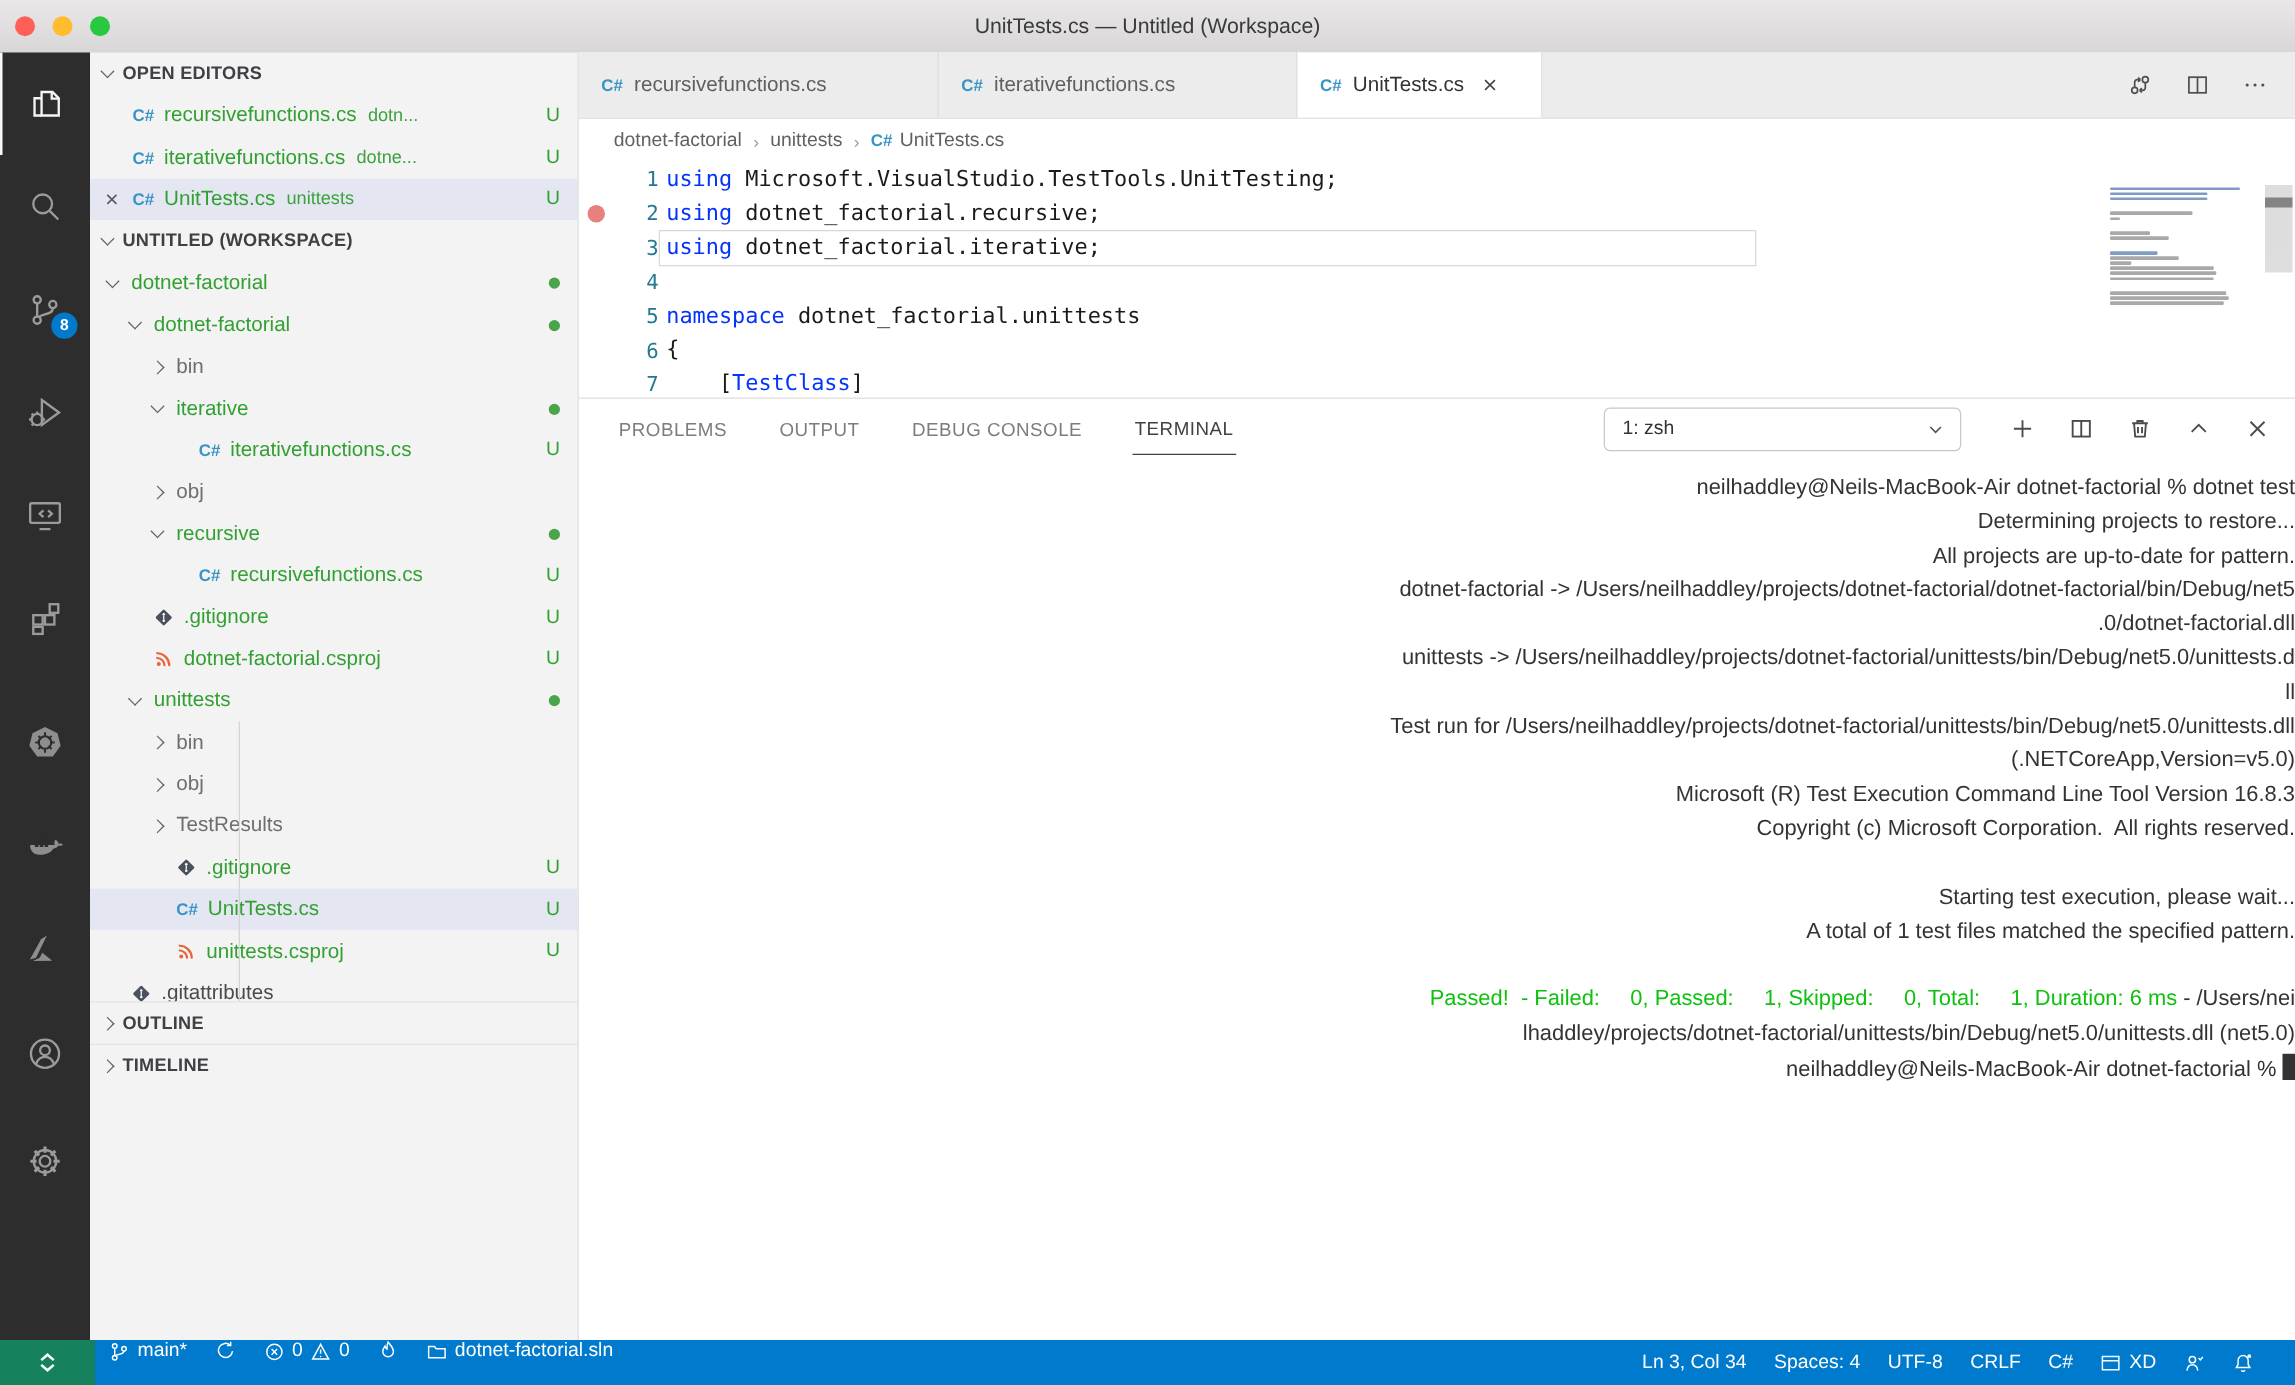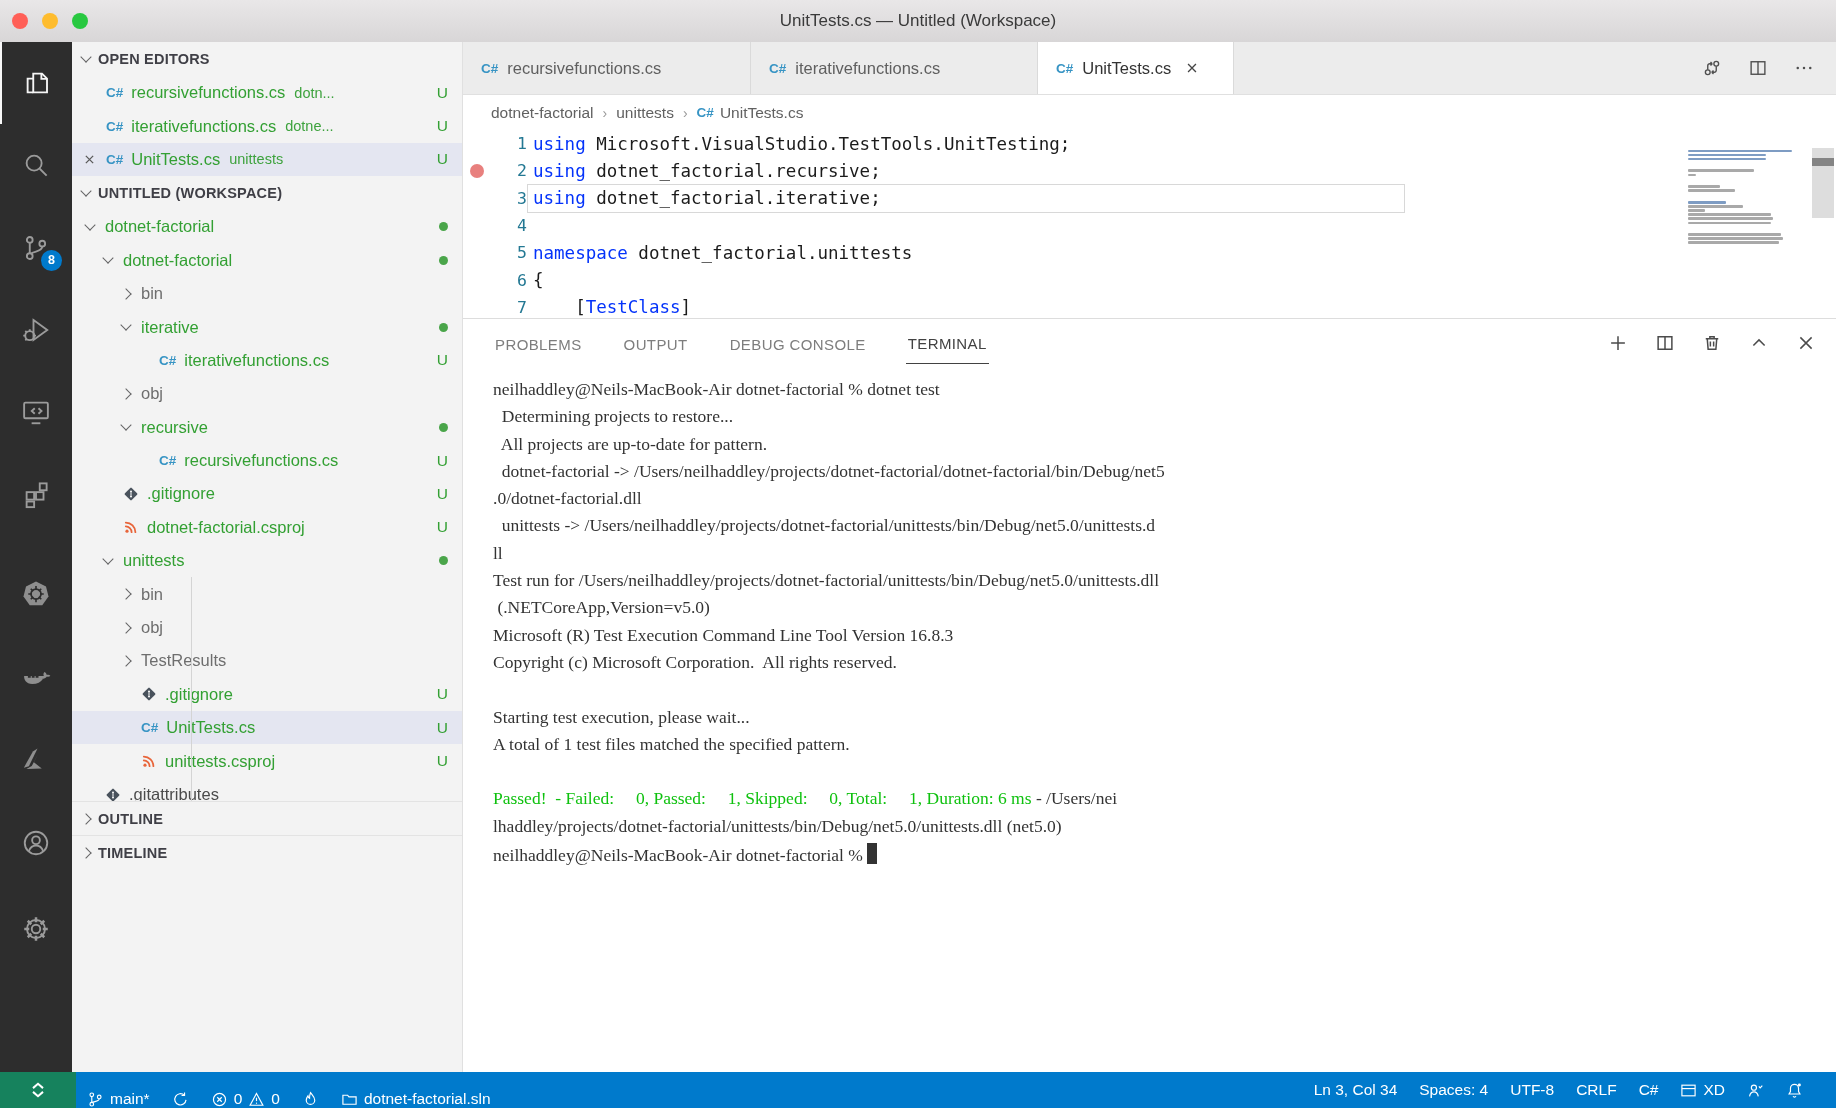--- a/index.html
+++ b/index.html
@@ -93,33 +93,33 @@
   .panel{flex:1;border-top:1px solid #ddd;display:flex;flex-direction:column;min-height:0;}
   .panel-head{height:48px;display:flex;align-items:center;padding:0 20px 0 30px;flex:none;}
   .ptab{font-size:15px;color:#7d7d7d;letter-spacing:.4px;margin-right:38px;padding:13px 2px 11px;cursor:pointer;}
   .ptab.active{color:#424242;border-bottom:1.5px solid #424242;}
   .panel-actions{margin-left:auto;display:flex;align-items:center;gap:27px;}
   .shellsel{display:flex;align-items:center;justify-content:space-between;width:258px;height:33px;
     border:1px solid #c8c8c8;border-radius:5px;padding:0 12px 0 14px;font-size:15.5px;color:#333;
     background:#fff;cursor:pointer;margin-right:12px;}
   .shellsel svg{width:15px;height:15px;stroke:#555;stroke-width:1.4;fill:none;}
   .panel-actions > svg{width:20px;height:20px;stroke:#4b4b4b;stroke-width:1.2;fill:none;cursor:pointer;}
-  .term{flex:1;padding:12px 0 0 30px;font-family:Liberation Serif, serif;font-size:17.5px;
-    color:#333;overflow:hidden;}
+  .term{flex:1;padding:12px 0 0 30px;font-family:Liberation Sans, sans-serif;font-size:17.5px;
+    color:#333;overflow:hidden;text-align:right;}
   .tline{height:27.3px;white-space:pre;}
   .tline .g{color:#0ec10e;}
   .tcursor{display:inline-block;width:10px;height:21px;background:#333;vertical-align:-3px;}
   
   .statusbar{position:absolute;left:0;top:1072px;width:1836px;height:36px;background:#007acc;
     display:flex;align-items:stretch;color:#fff;font-size:15.5px;}
   .sb-remote{width:76px;background:#16825d;display:flex;align-items:center;justify-content:center;flex:none;cursor:pointer;}
   .sb-remote svg{width:20px;height:20px;stroke:#fff;stroke-width:1.6;fill:none;}
   .sb-item{display:flex;align-items:center;gap:6px;padding:0 11px;cursor:pointer;white-space:nowrap;}
   .sb-item svg{width:17px;height:17px;stroke:#fff;stroke-width:1.1;fill:none;}
-  .sb-left{display:flex;align-items:flex-end;}
+  .sb-left{display:flex;align-items:flex-start;}
   .sb-right{margin-left:auto;display:flex;align-items:stretch;padding-right:22px;}
 </style>
 </head>
 <body>
 
 <svg width="0" height="0" style="position:absolute">
   <defs>
     <symbol id="i-files" viewBox="0 0 24 24">
         <path d="M9 4.5h7l4 4v11H9z"></path>
         <path d="M15.5 4.5v4.2h4.5"></path>
@@ -613,20 +613,26 @@
 
     <div class="panel">
       <div class="panel-head">
         <div id="panel-tabs" style="display:flex;align-items:center">
             <div class="ptab">PROBLEMS</div>
             <div class="ptab">OUTPUT</div>
             <div class="ptab">DEBUG CONSOLE</div>
             <div class="ptab active">TERMINAL</div>
           </div>
         <div class="panel-actions">
+          <div class="shellsel">
+            <span>1: zsh</span>
+            <svg>
+                <use href="#i-chevdown"></use>
+              </svg>
+          </div>
           <svg>
               <use href="#i-plus"></use>
             </svg>
           <svg>
               <use href="#i-split"></use>
             </svg>
           <svg>
               <use href="#i-trash"></use>
             </svg>
           <svg>

